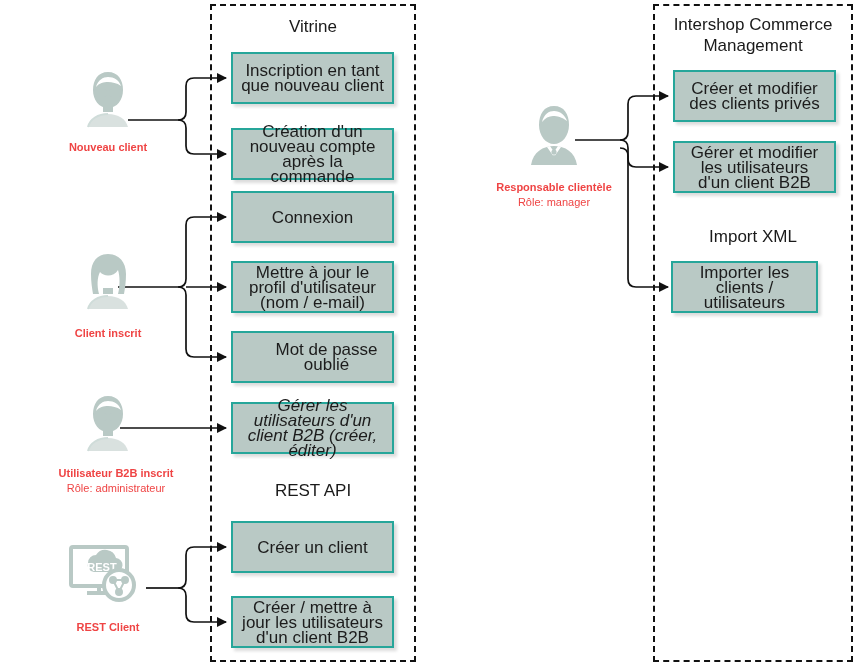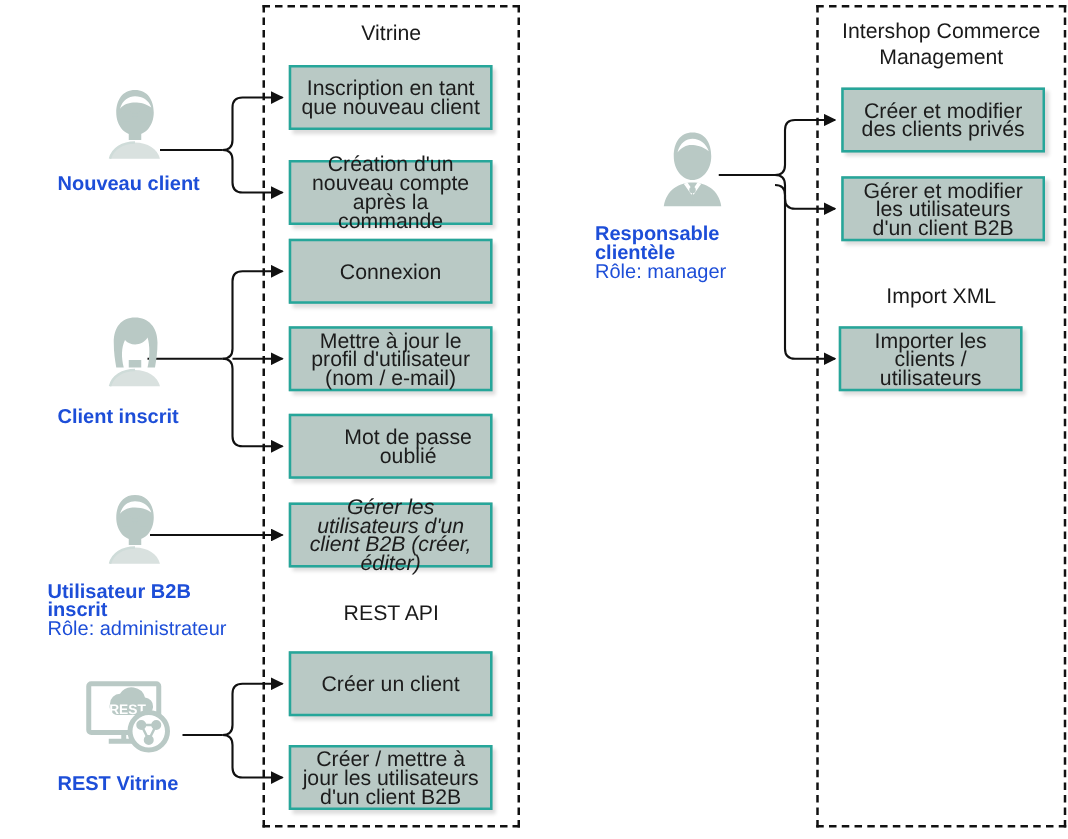--- a/index.html
+++ b/index.html
@@ -49,24 +49,24 @@
     text-align: center;
     font-size: 17px;
     line-height: 15px;
     color: #1c1c1c;
     padding: 2px 8px;
   }
   .uc-box span { display: block; }
   
   .actor-label {
     position: absolute;
-    text-align: left;
-    font-size: 16px;
+    text-align: center;
+    font-size: 11px;
     line-height: 15px;
-    color: #1d4ed8;
+    color: #ef4444;
   }
   .actor-label .name { font-weight: bold; display: block; }
   .actor-label .role { font-weight: normal; display: block; }
   
   .actor-icon {
     position: absolute;
   }
   
   #wires {
     position: absolute;
@@ -188,21 +188,21 @@
         <g fill="#b9c9c5" stroke="#b9c9c5" stroke-width="2">
           <circle cx="47" cy="37" r="3"></circle>
           <circle cx="59" cy="37" r="3"></circle>
           <circle cx="53" cy="49" r="3"></circle>
           <path d="M47 37 L59 37 M47 37 L53 49 M59 37 L53 49" fill="none"></path>
         </g>
       </g>
     </svg>
   </div>
   <div class="actor-label" style="left:46px; top:620px; width:124px;">
-    <span class="name">REST Vitrine</span>
+    <span class="name">REST Client</span>
   </div>
 
   <div class="actor-icon" style="left:529px; top:104px; width:50px; height:62px;">
     <svg width="50" height="62" viewBox="0 0 50 62" xmlns="http://www.w3.org/2000/svg">
       <g fill="#b9c9c5">
         <path d="M25 2 C15 2 10 10 10 21 C10 32 17 40 25 40 C33 40 40 32 40 21 C40 10 35 2 25 2 Z
                  M13 18 C15 10 20 7 25 7 C31 7 36 11 38 17 C33 13 28 12 24 12 C20 12 16 14 13 18 Z"></path>
         <path d="M25 42 C14 42 4 48 2 61 h46 C46 48 36 42 25 42 Z"></path>
       </g>
       <g fill="#ffffff">

